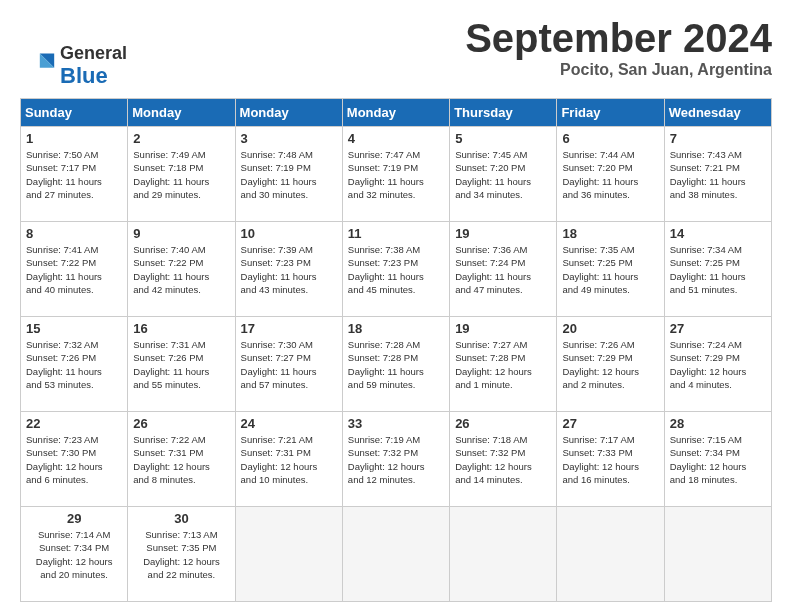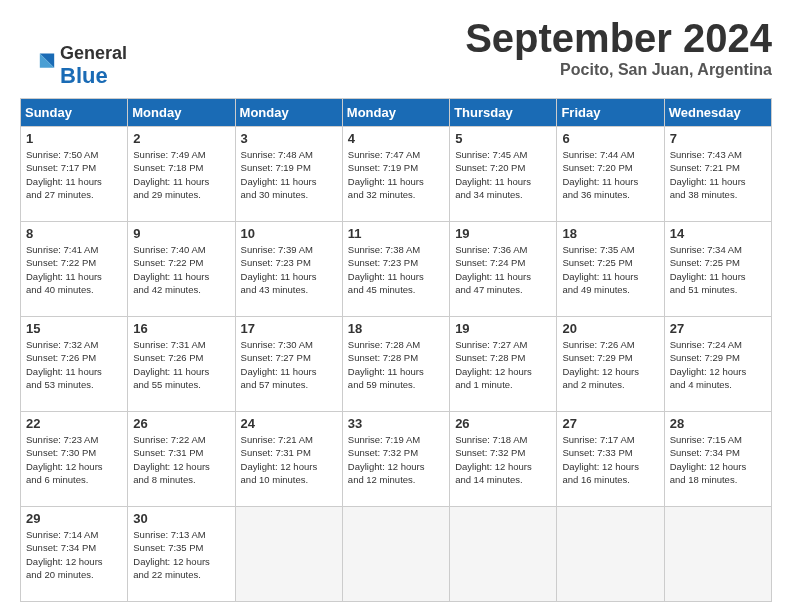--- a/index.html
+++ b/index.html
@@ -92,20 +92,21 @@
       font-size: 13px;
       font-weight: bold;
       display: block;
       margin-bottom: 2px;
     }
     .day-info {
       line-height: 1.4;
     }
     .last-row td {
       height: 70px;
+      text-align: center;
     }
   </style>
 </head>
 <body>
 
 <div class="page">
   <div class="header">
     <div class="logo">
       <svg class="logo-icon" viewBox="0 0 40 40">
         <polygon points="22,6 38,6 38,22" fill="#1a6bb5"></polygon>

